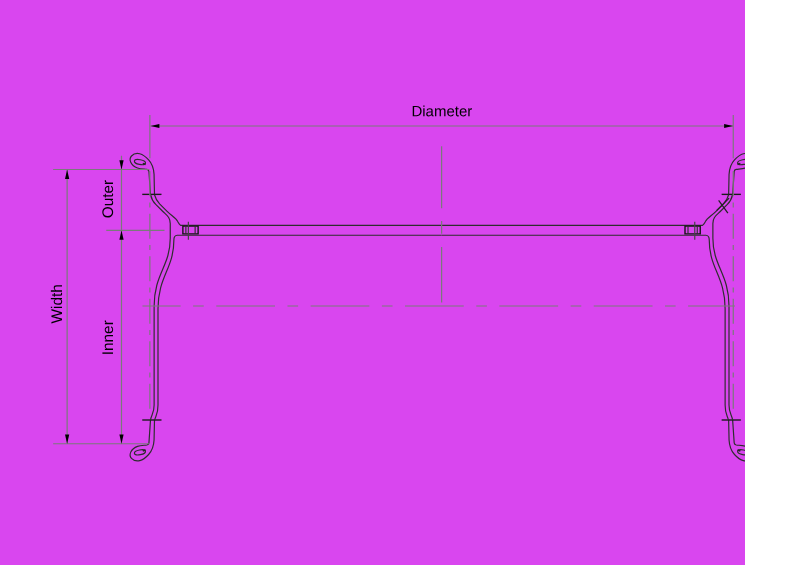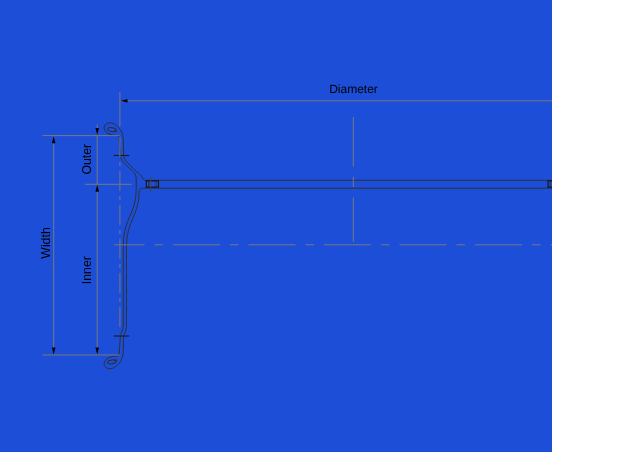--- a/index.html
+++ b/index.html
@@ -1,16 +1,16 @@
 <!DOCTYPE html>
 <html><head>
 <meta charset="utf-8">
 <style>
   html,body{margin:0;padding:0;background:#ffffff;}
-  #page{width:552px;height:452px;position:relative;background:#1d4ed8;overflow:hidden;will-change:transform;}
+  #page{width:596px;height:452px;position:relative;background:#d946ef;overflow:hidden;will-change:transform;}
   svg{display:block;}
   text{font-family:"Liberation Sans", sans-serif;font-size:12px;fill:#000;}
   text.rot{font-size:12.3px;}
 </style>
 </head>
 <body>
 <div id="page">
 <svg width="640" height="452" viewBox="0 0 640 452">
   <defs>
     <g id="fl">

